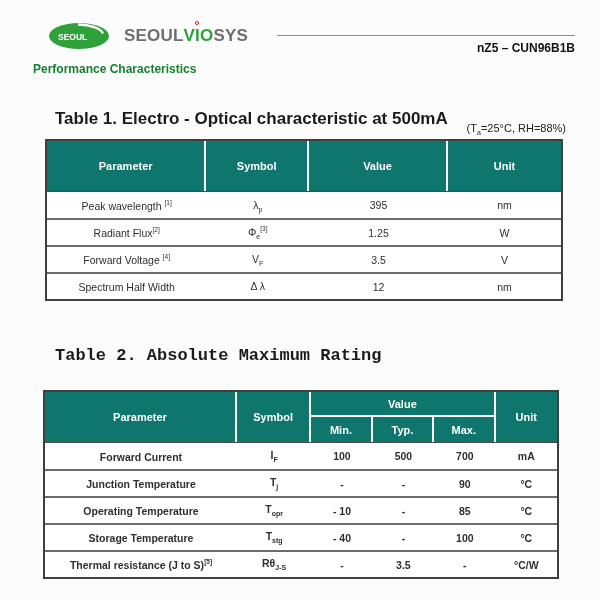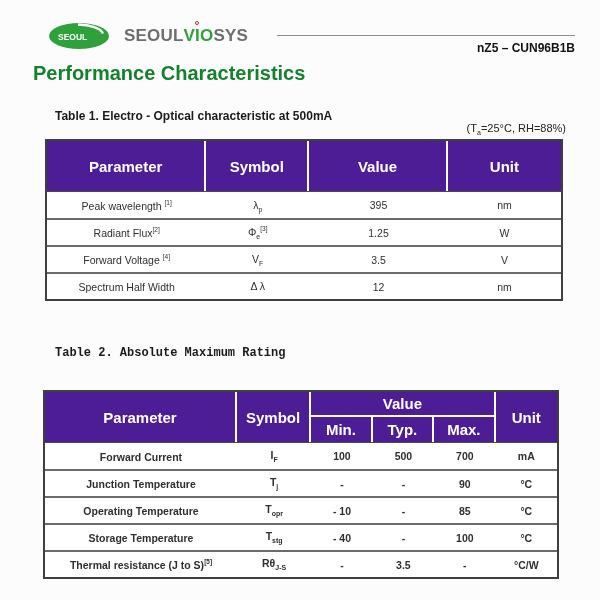--- a/index.html
+++ b/index.html
@@ -20,36 +20,36 @@
   .brand .vio { color: #2ea13b; position: relative; }
   .vio-dot {
     position: absolute; left: 11px; top: -5px;
     width: 4px; height: 4px; border: 1.6px solid #d1232a;
     border-radius: 50%; background: #fff;
   }
   .header-rule { position: absolute; top: 35px; left: 277px; width: 298px; height: 1px; background: #8f8f8f; }
   .model { position: absolute; top: 41px; right: 25px; font-size: 12px; font-weight: bold; color: #121212; }
 
   
-  h1.page-title { position: absolute; left: 33px; top: 62px; font-size: 20px; font-weight: bold; color: #14822c; }
-
-  
-  .tbl-title { position: absolute; font-size: 12px; font-weight: bold; color: #1b1b1b; }
+  h1.page-title { position: absolute; left: 33px; top: 62px; font-size: 12px; font-weight: bold; color: #14822c; }
+
+  
+  .tbl-title { position: absolute; font-size: 17px; font-weight: bold; color: #1b1b1b; }
   .t1-title { left: 55px; top: 109px; }
   .t2-title { left: 55px; top: 346px; font-family: Liberation Mono, monospace; }
   .t1-cond { position: absolute; top: 122px; right: 34px; font-size: 11px; color: #222; }
   .t1-cond sub { font-size: 7px; }
 
   
   .tbl-wrap { position: absolute; border: 2px solid #3f3f3f; background: #fff; }
   .t1-wrap { left: 45px; top: 139px; width: 518px; }
   .t2-wrap { left: 43px; top: 390px; width: 516px; }
   table { width: 100%; border-collapse: separate; border-spacing: 0; table-layout: fixed; }
   th {
-    background: #4c1d95; color: #fff; font-weight: bold; font-size: 15px;
+    background: #0f766e; color: #fff; font-weight: bold; font-size: 11px;
     text-align: center; vertical-align: middle;
   }
   th.sep-r { border-right: 2px solid #fff; }
   th.sep-b { border-bottom: 2px solid #fff; }
   .t1 thead th { height: 50px; }
   .t2 thead tr th { height: 25px; }
   td {
     font-size: 10.5px; color: #2f2f2f; text-align: center; vertical-align: middle;
     border-top: 2px solid #6b6b6b; background: #fff;
   }

